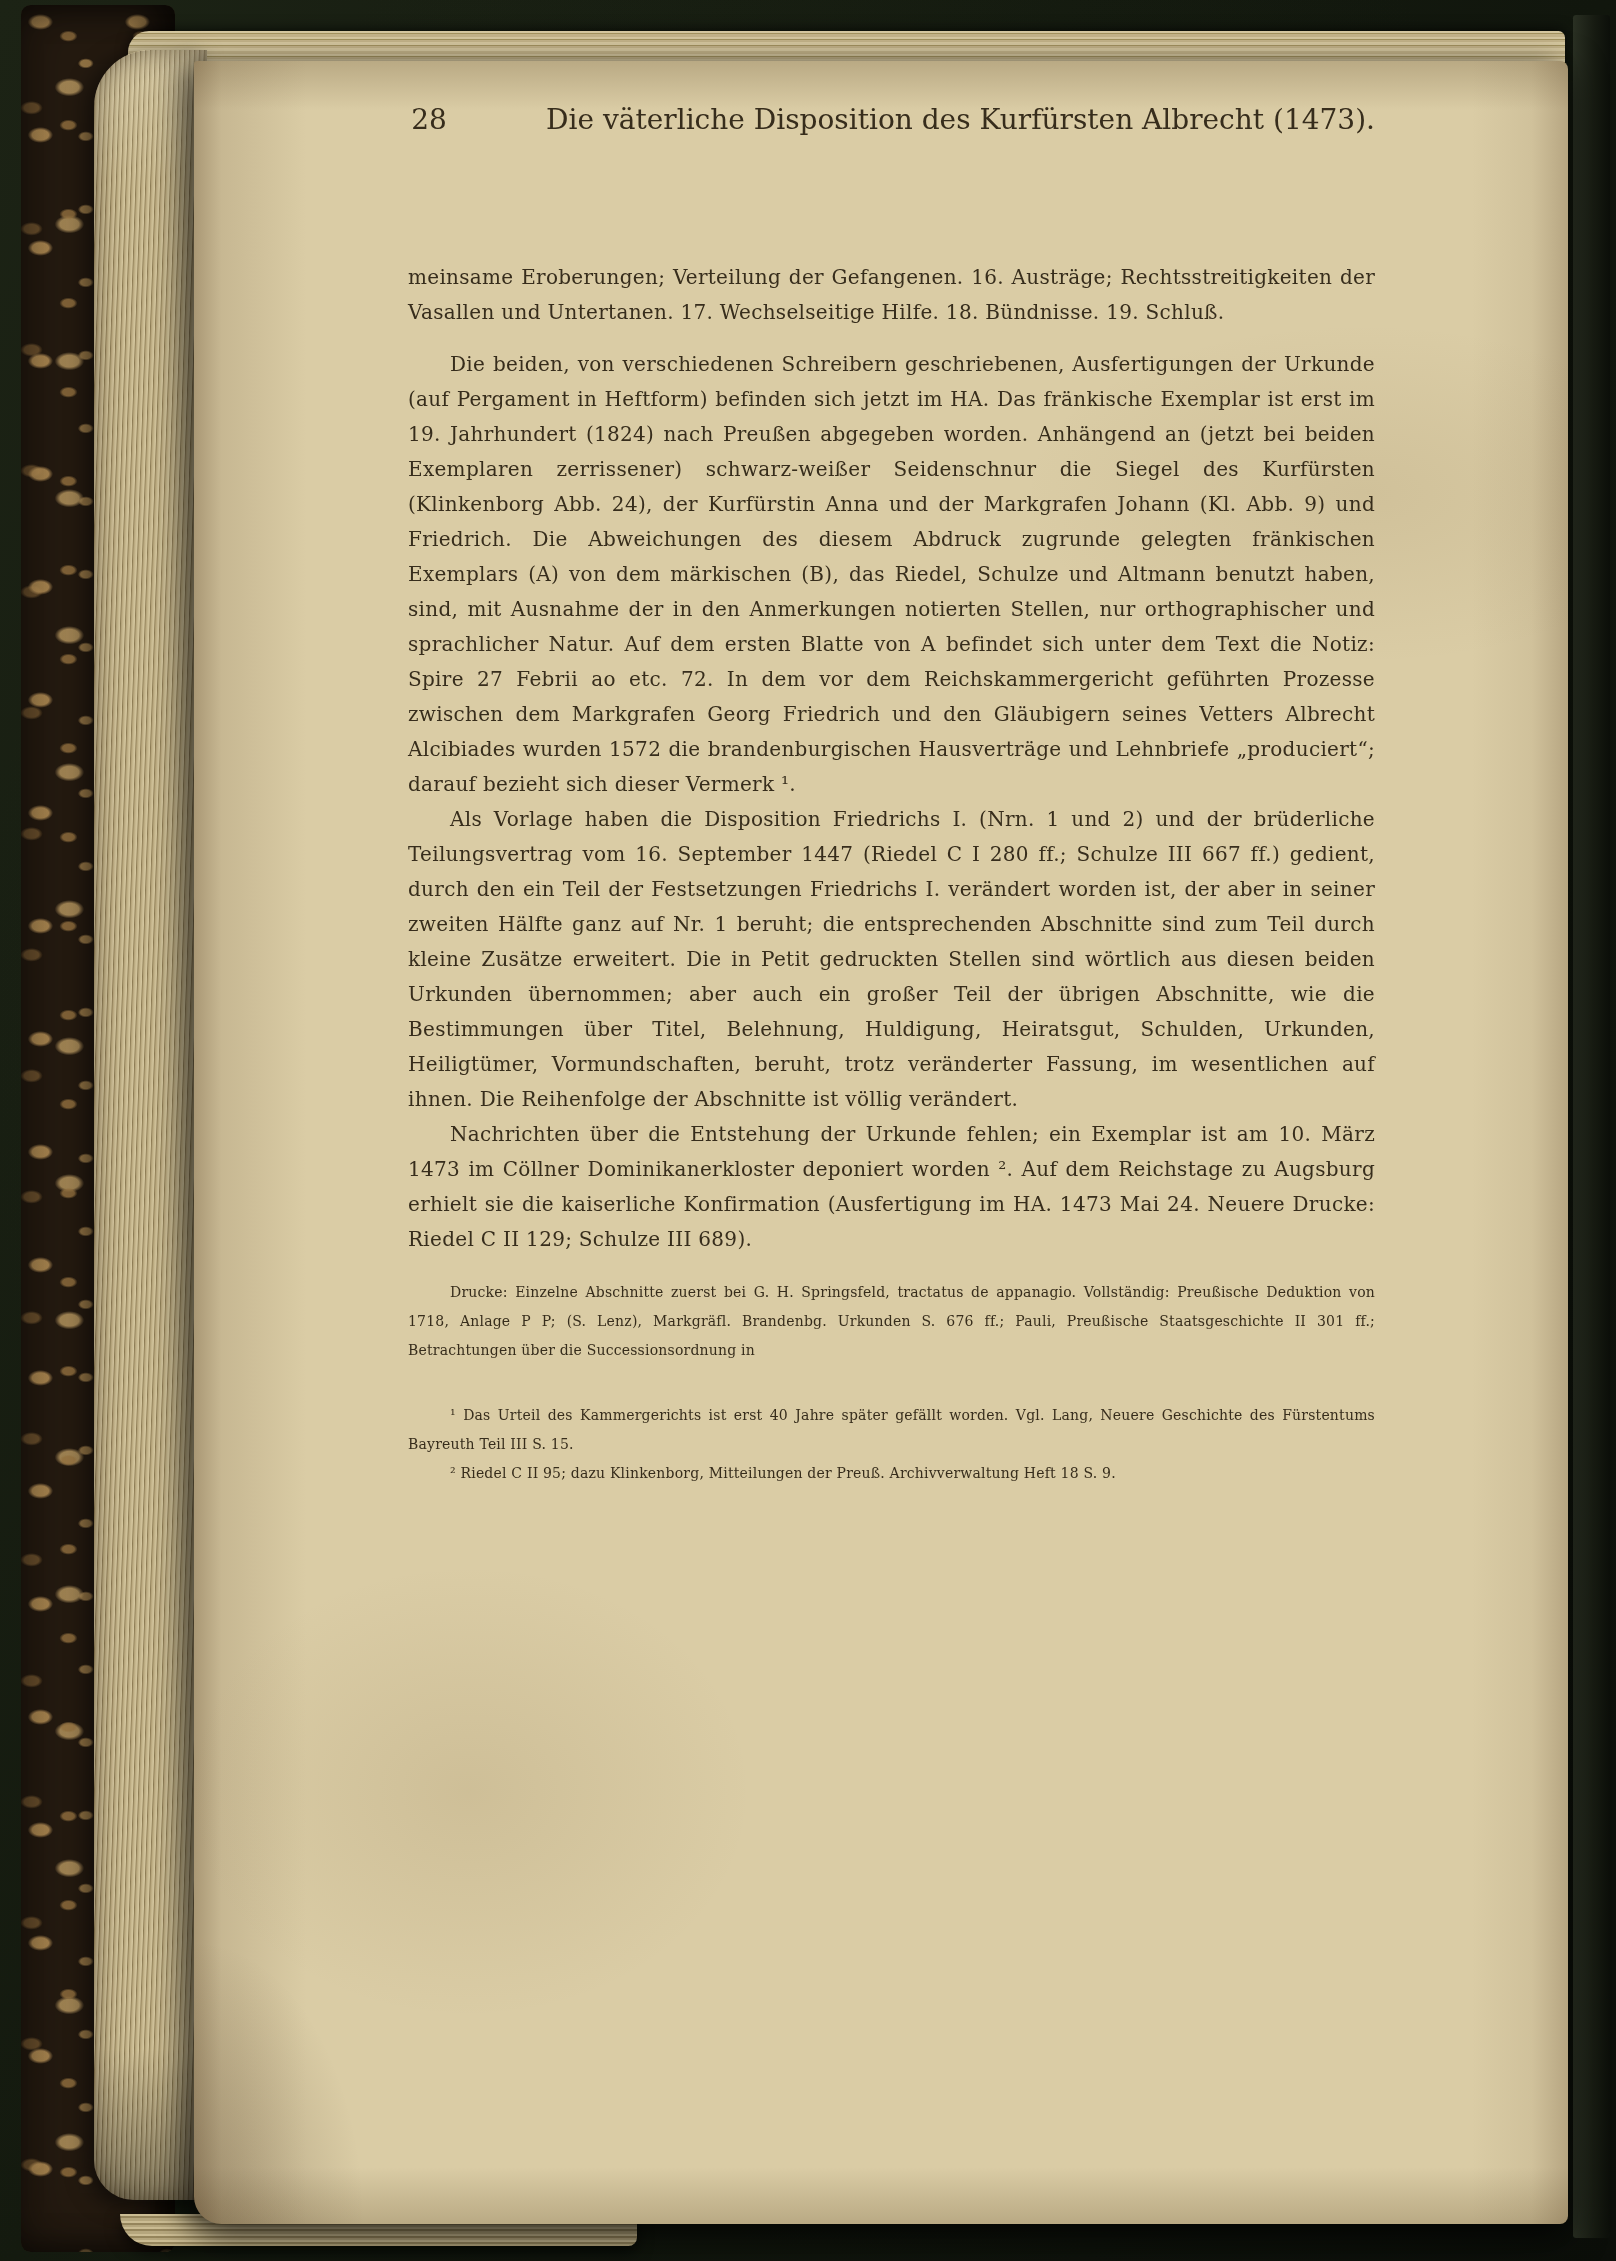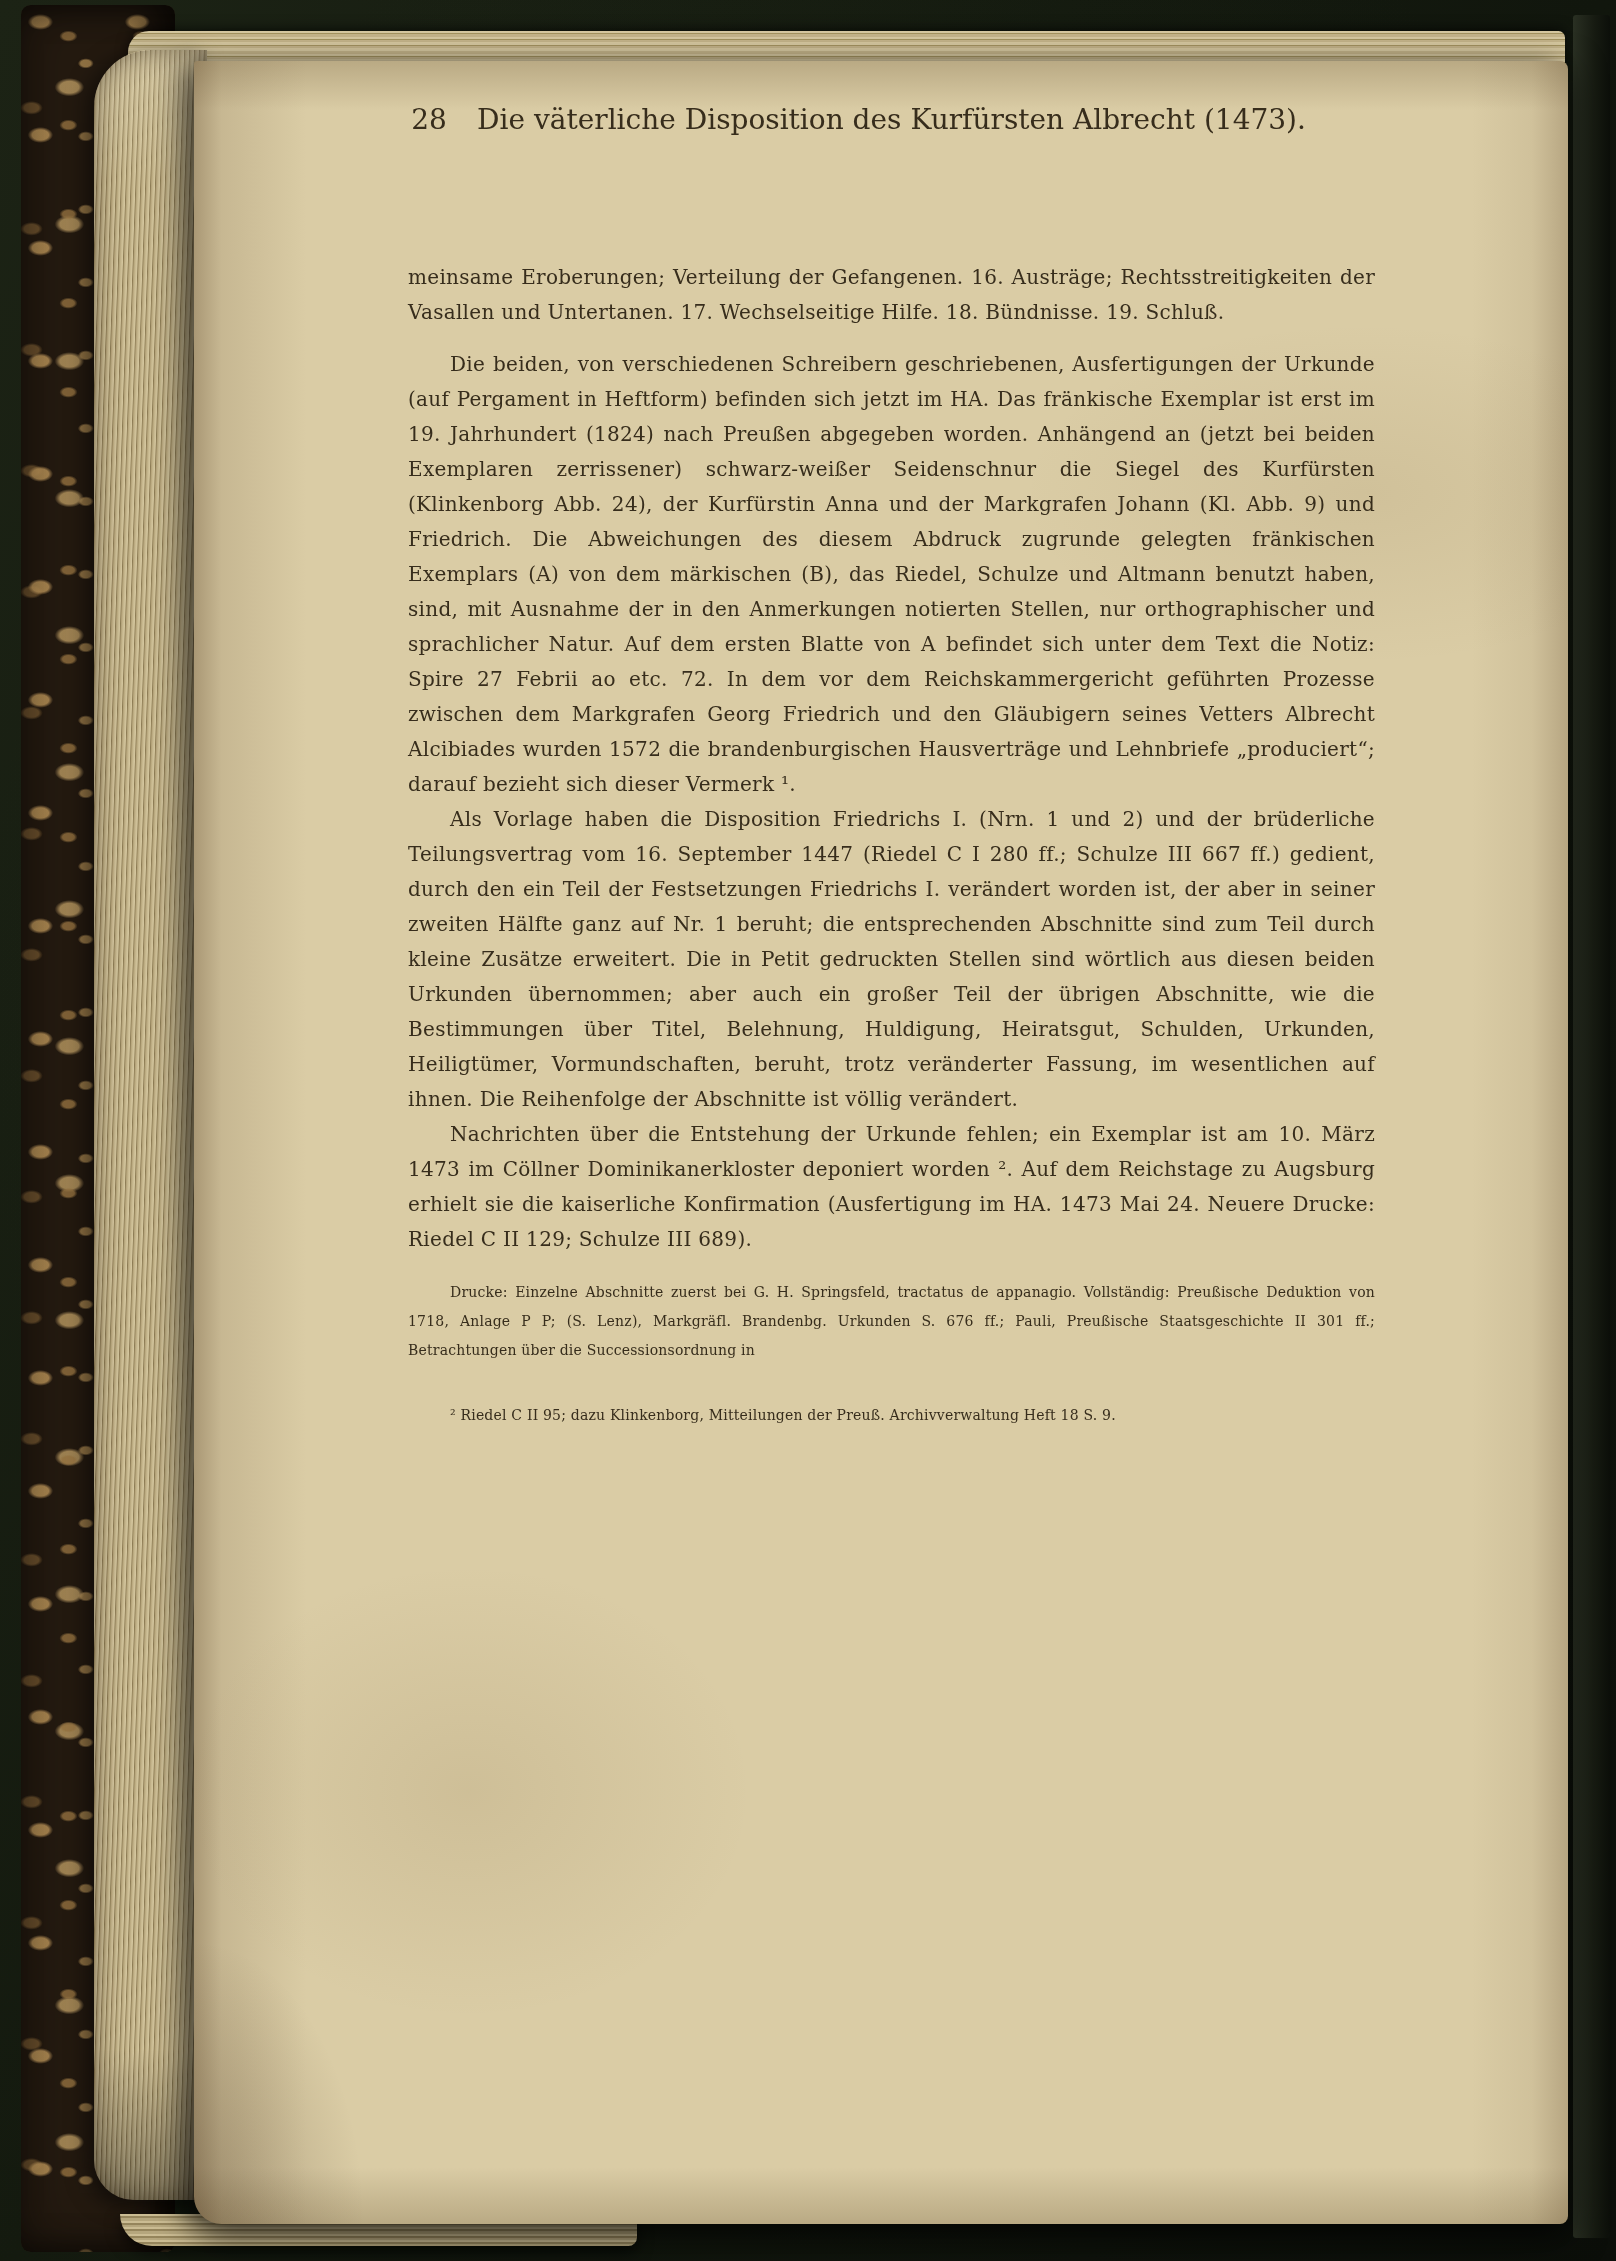--- a/index.html
+++ b/index.html
@@ -97,21 +97,21 @@
     color: rgba(42,32,17,0.93);
   }
 
   .running-header {
     position: relative;
     height: 34px;
     font-size: 28px;
     line-height: 34px;
   }
   .page-number { position: absolute; left: 3.2px; top: 0; }
-  .running-title { display: block; text-align: center; }
+  .running-title { display: block; text-align: right; }
 
   .body-para {
     margin: 0;
     font-size: 20px;
     line-height: 35px;
     letter-spacing: 0.3px;
     text-align: justify;
   }
   .indent { text-indent: 42px; }
   .p1 { margin-top: 123px; }
@@ -149,20 +149,21 @@
       </div>
 
       <p class="body-para p1">meinsame Eroberungen; Verteilung der Gefangenen. 16. Austräge; Rechtsstreitigkeiten der Vasallen und Untertanen. 17. Wechselseitige Hilfe. 18. Bündnisse. 19. Schluß.</p>
       <p class="body-para p2 indent">Die beiden, von verschiedenen Schreibern geschriebenen, Ausfertigungen der Urkunde (auf Pergament in Heftform) befinden sich jetzt im HA. Das fränkische Exemplar ist erst im 19. Jahrhundert (1824) nach Preußen abgegeben worden. Anhängend an (jetzt bei beiden Exemplaren zerrissener) schwarz-weißer Seidenschnur die Siegel des Kurfürsten (Klinkenborg Abb. 24), der Kurfürstin Anna und der Markgrafen Johann (Kl. Abb. 9) und Friedrich. Die Abweichungen des diesem Abdruck zugrunde gelegten fränkischen Exemplars (A) von dem märkischen (B), das Riedel, Schulze und Altmann benutzt haben, sind, mit Ausnahme der in den Anmerkungen notierten Stellen, nur orthographischer und sprachlicher Natur. Auf dem ersten Blatte von A befindet sich unter dem Text die Notiz: Spire 27 Febrii ao etc. 72. In dem vor dem Reichskammergericht geführten Prozesse zwischen dem Markgrafen Georg Friedrich und den Gläubigern seines Vetters Albrecht Alcibiades wurden 1572 die brandenburgischen Hausverträge und Lehnbriefe „produciert“; darauf bezieht sich dieser Vermerk ¹.</p>
       <p class="body-para p3 indent">Als Vorlage haben die Disposition Friedrichs I. (Nrn. 1 und 2) und der brüderliche Teilungsvertrag vom 16. September 1447 (Riedel C I 280 ff.; Schulze III 667 ff.) gedient, durch den ein Teil der Festsetzungen Friedrichs I. verändert worden ist, der aber in seiner zweiten Hälfte ganz auf Nr. 1 beruht; die entsprechenden Abschnitte sind zum Teil durch kleine Zusätze erweitert. Die in Petit gedruckten Stellen sind wörtlich aus diesen beiden Urkunden übernommen; aber auch ein großer Teil der übrigen Abschnitte, wie die Bestimmungen über Titel, Belehnung, Huldigung, Heiratsgut, Schulden, Urkunden, Heiligtümer, Vormundschaften, beruht, trotz veränderter Fassung, im wesentlichen auf ihnen. Die Reihenfolge der Abschnitte ist völlig verändert.</p>
       <p class="body-para p4 indent">Nachrichten über die Entstehung der Urkunde fehlen; ein Exemplar ist am 10. März 1473 im Cöllner Dominikanerkloster deponiert worden ². Auf dem Reichstage zu Augsburg erhielt sie die kaiserliche Konfirmation (Ausfertigung im HA. 1473 Mai 24. Neuere Drucke: Riedel C II 129; Schulze III 689).</p>
 
       <p class="small-print bibliography indent">Drucke: Einzelne Abschnitte zuerst bei G. H. Springsfeld, tractatus de appanagio. Vollständig: Preußische Deduktion von 1718, Anlage P P; (S. Lenz), Markgräfl. Brandenbg. Urkunden S. 676 ff.; Pauli, Preußische Staatsgeschichte II 301 ff.; Betrachtungen über die Successionsordnung in</p>
 
       <div class="footnotes">
+        <p class="small-print indent">¹ Das Urteil des Kammergerichts ist erst 40 Jahre später gefällt worden. Vgl. Lang, Neuere Geschichte des Fürstentums Bayreuth Teil III S. 15.</p>
         <p class="small-print indent">² Riedel C II 95; dazu Klinkenborg, Mitteilungen der Preuß. Archivverwaltung Heft 18 S. 9.</p>
       </div>
 
     </div>
   </div>
 
 </div>
 
 
 </body></html>

